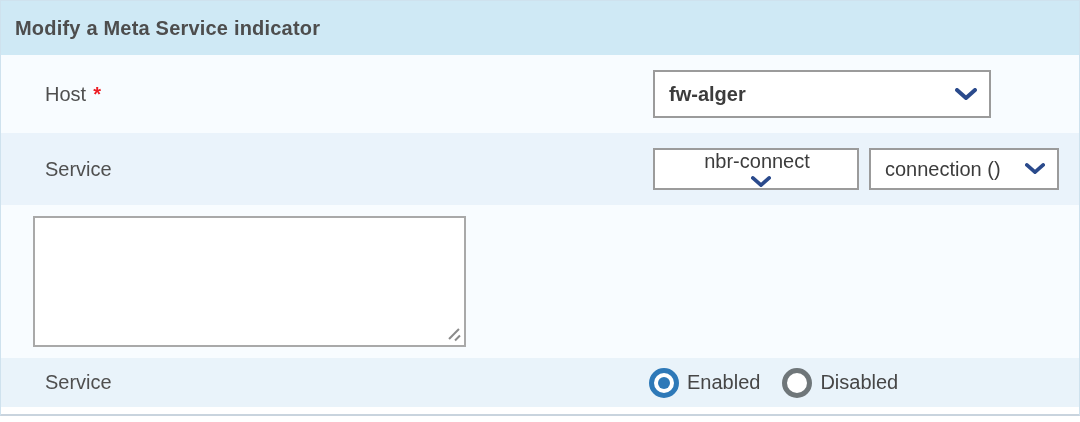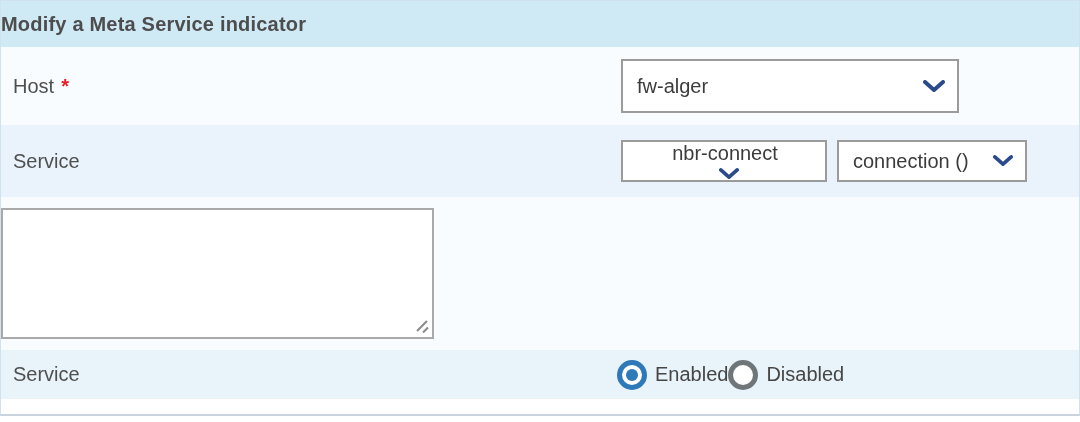--- a/index.html
+++ b/index.html
@@ -11,35 +11,37 @@
   .panel {
     width: 1080px;
     height: 416px;
     border: 1px solid #cfe2ee;
     border-bottom: 2px solid #c9d4de;
     display: flex;
     flex-direction: column;
     overflow: hidden;
   }
   .hdr {
-    height: 46px;
+    height: 54px;
     background: #cfe9f5;
     display: flex;
     align-items: center;
+    padding-left: 14px;
     flex: 0 0 auto;
   }
   .hdr-title {
     font-size: 20px;
     font-weight: bold;
     color: #4d4d4d;
     letter-spacing: 0.2px;
   }
   .row {
     display: flex;
     flex: 0 0 auto;
+    padding-left: 32px;
   }
   .row.light { background: #f8fcff; }
   .row.blue  { background: #eaf3fb; }
   .row-host     { height: 78px; }
   .row-service  { height: 72px; }
   .row-comments { height: 153px; }
   .row-status   { height: 49px; background: #e9f3fa; }
   .label-cell {
     flex: 0 0 620px;
     padding-left: 12px;
@@ -69,21 +71,21 @@
     justify-content: space-between;
     padding: 0 12px 0 14px;
     cursor: pointer;
   }
   .select-value {
     font-size: 20px;
     color: #3c3c3c;
     white-space: nowrap;
     overflow: hidden;
   }
-  .sel-host   { width: 338px; height: 54px; }
+  .sel-host   { width: 338px; height: 48px; font-weight: bold; }
   .sel-service{ width: 206px; height: 42px; flex-direction: column; }
   .sel-metric { width: 190px; height: 42px; }
   .chevron { flex: 0 0 auto; margin-left: 8px; }
   
   .textarea-wrap {
     position: relative;
     width: 433px;
     height: 131px;
   }
   textarea.comments {
@@ -108,21 +110,21 @@
   }
   .resize-handle span {
     position: absolute;
     background: #8a8a8a;
     height: 2px;
     transform: rotate(-45deg);
   }
   .resize-handle span:nth-child(1) { width: 14px; left: 0; top: 5px; }
   .resize-handle span:nth-child(2) { width: 7px;  left: 7px; top: 9px; }
   
-  .radio-group { display: flex; align-items: center; margin-left: -4px; }
+  .radio-group { display: flex; align-items: center; gap: 22px; margin-left: -4px; }
   .radio-option { display: flex; align-items: center; gap: 8px; cursor: pointer; }
   .radio {
     width: 30px; height: 30px;
     border-radius: 50%;
     background: #ffffff;
     display: flex; align-items: center; justify-content: center;
     flex: 0 0 auto;
   }
   .radio.checked { border: 5px solid #2e79b8; }
   .radio.checked .dot {

